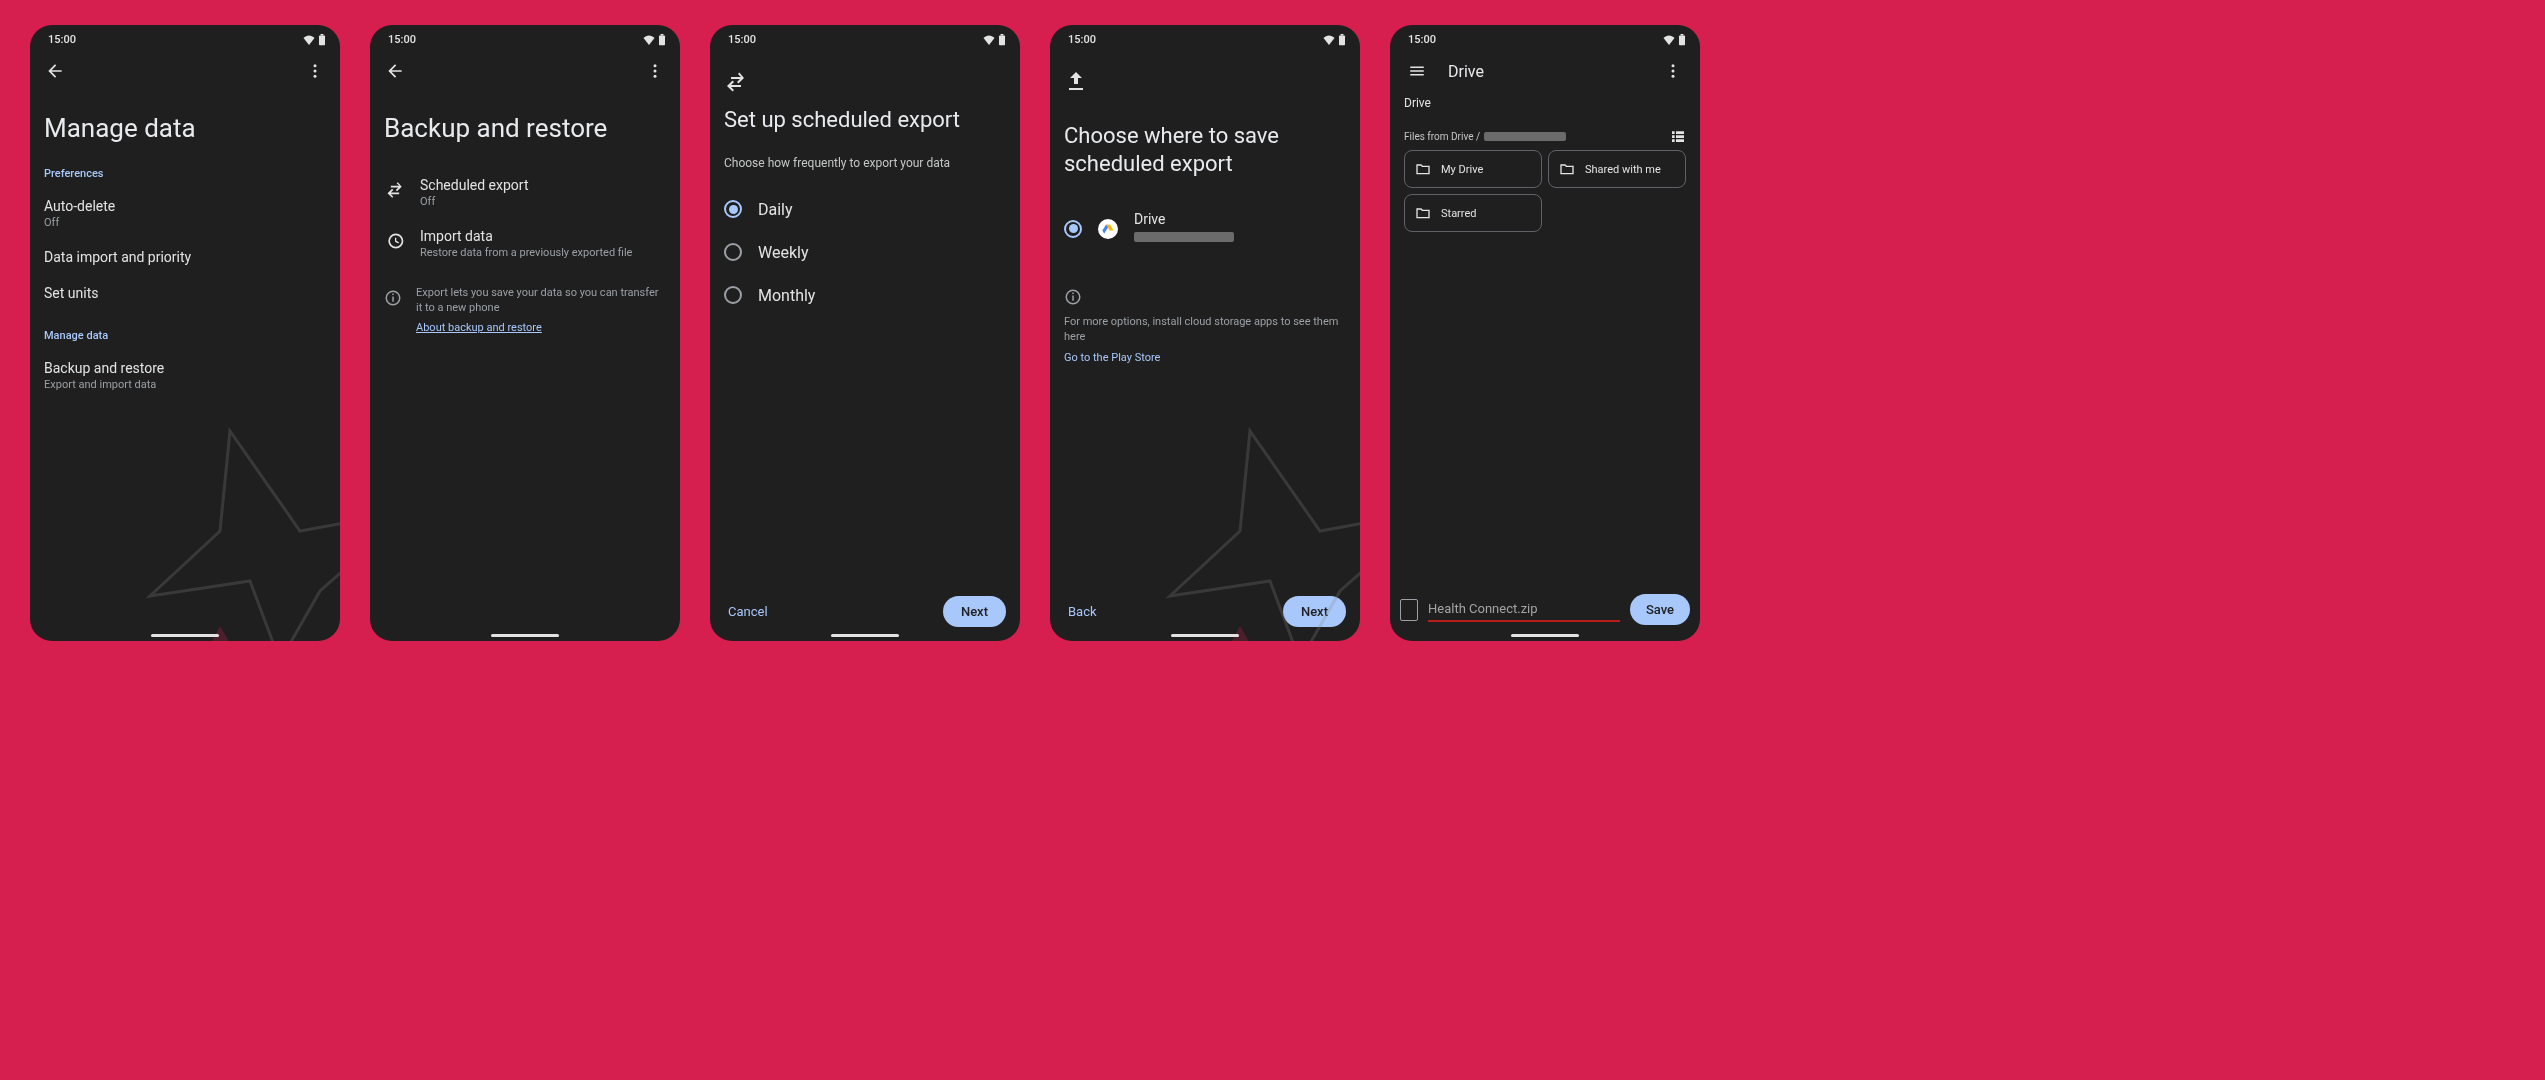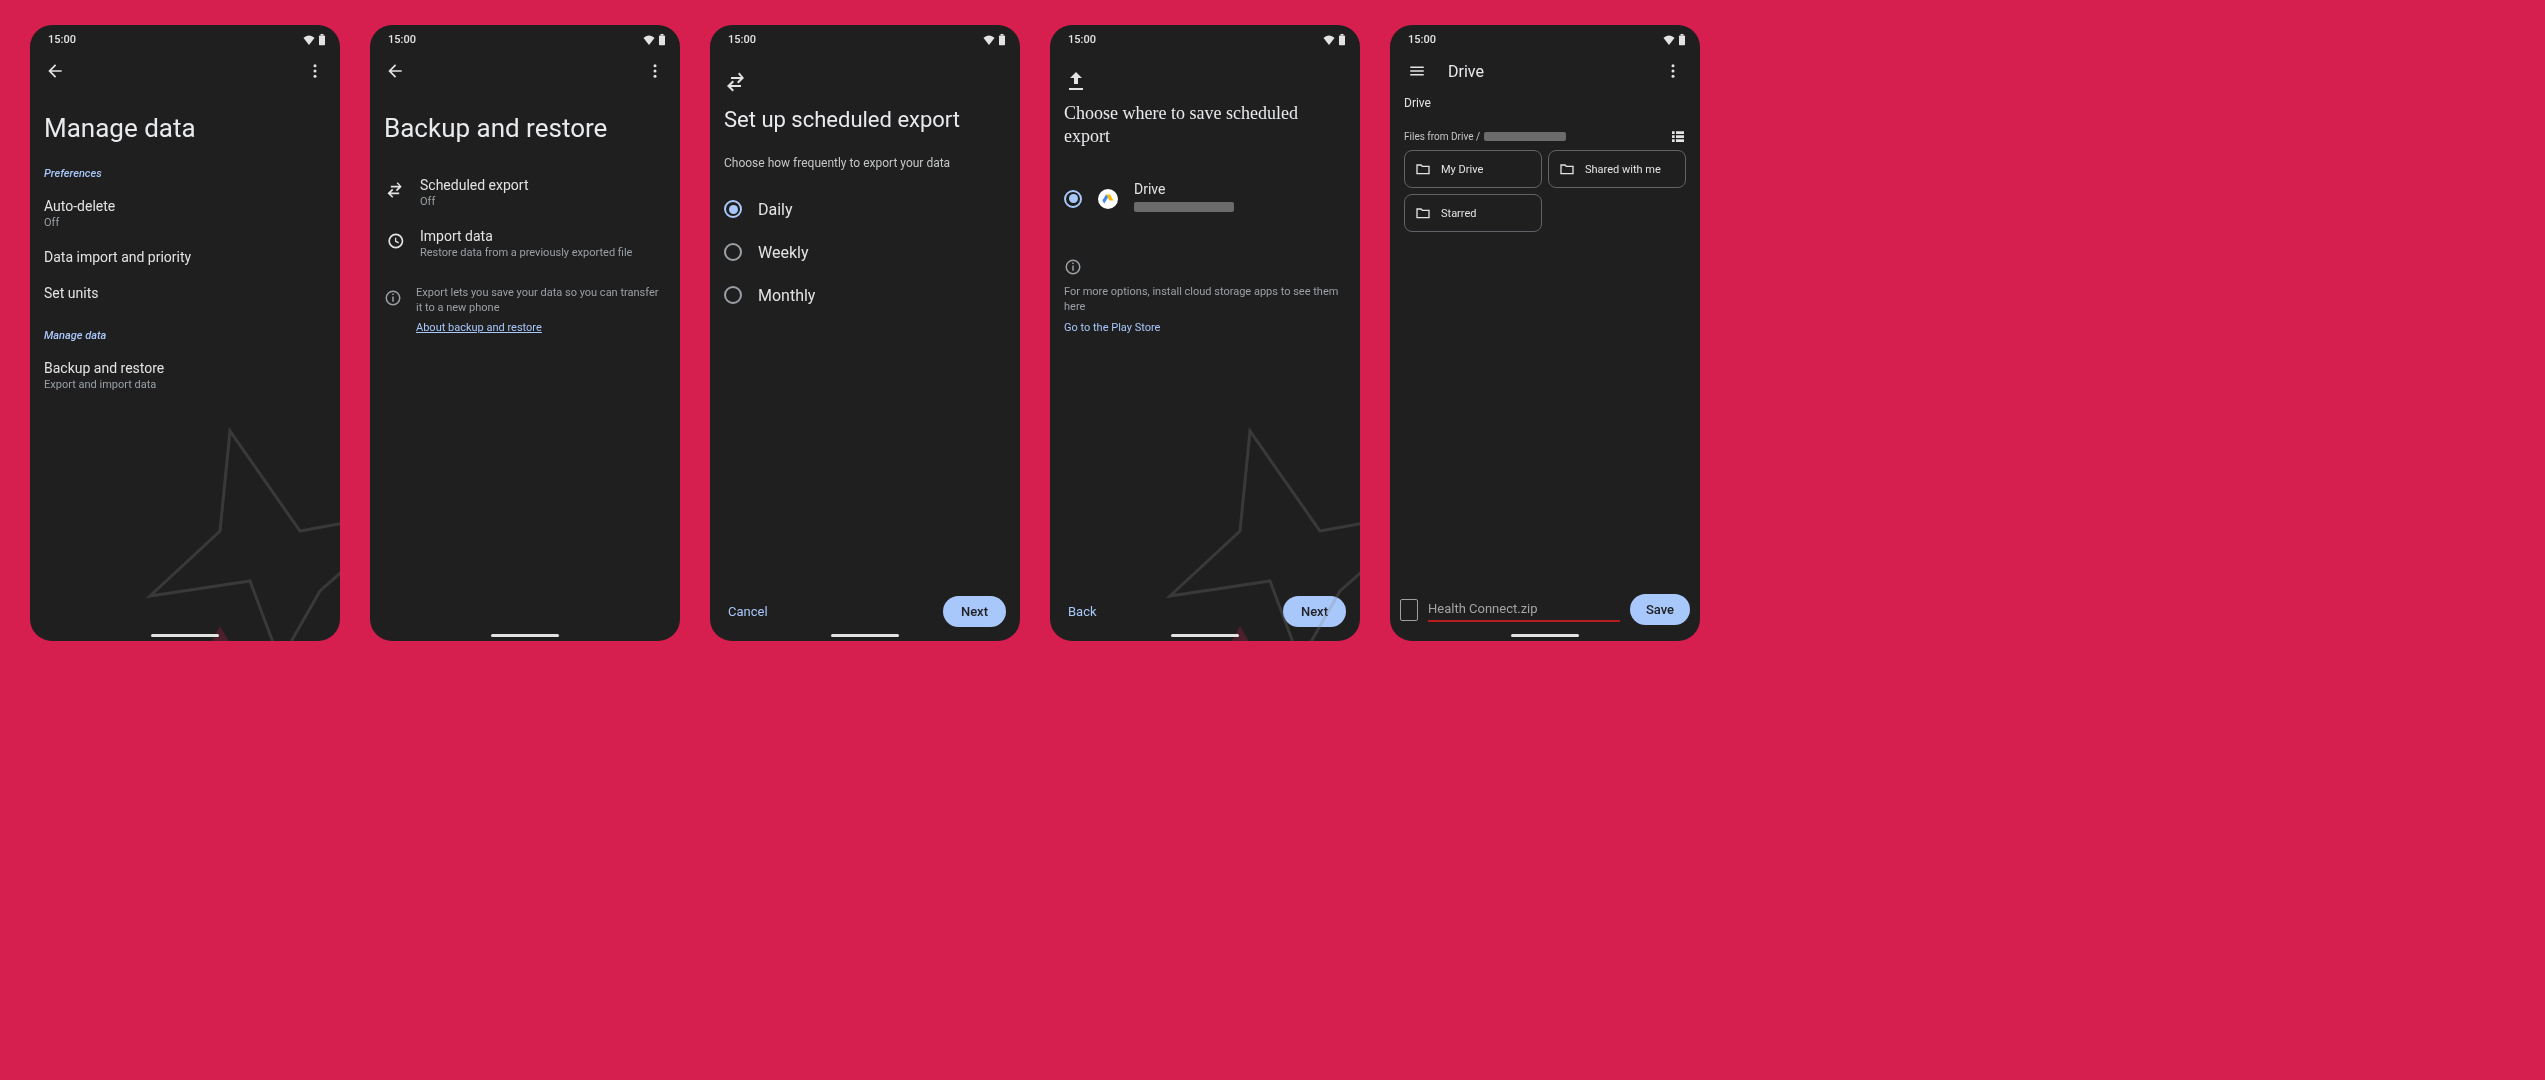--- a/index.html
+++ b/index.html
@@ -52,21 +52,20 @@
     font-weight: 400;
     color: #e8eaed;
     margin: 20px 0 22px 0;
     line-height: 1.25;
   }
   .section-label {
     font-size: 11px;
     color: #a8c7fa;
     font-weight: 500;
     margin: 6px 0 8px 0;
-    font-style: italic;
   }
   .list-item {
     padding: 10px 0;
     cursor: pointer;
   }
   .li-title { font-size: 14px; color: #e3e3e3; }
   .li-sub { font-size: 11px; color: #9aa0a6; margin-top: 2px; }
   .row-item {
     display:flex; align-items:flex-start; gap:14px;
     padding: 10px 0;
@@ -317,21 +316,21 @@
       <svg width="8" height="12" viewBox="0 0 10 16">
           <rect x="1" y="2" width="8" height="13" fill="#e3e3e3" rx="1"></rect>
           <rect x="3" y="0" width="4" height="2" fill="#e3e3e3"></rect>
         </svg>
     </span>
   </div>
   <div class="content" style="padding-top:20px;">
     <svg width="24" height="24" viewBox="0 0 24 24">
         <path fill="#e3e3e3" d="M5 20h14v-2H5v2zM12 2L6 8h4v6h4V8h4l-6-6z"></path>
       </svg>
-    <div class="page-title" style="font-size:18px; margin-top:8px;font-family:Liberation Serif, serif;">Choose where to save scheduled export</div>
+    <div class="page-title" style="font-size:22px; margin-top:28px;">Choose where to save scheduled export</div>
     <div class="radio-row" style="margin-top:12px;">
       <div class="radio selected"></div>
       <div class="drive-icon">
         <svg width="12" height="12" viewBox="0 0 24 24">
             <path fill="#0f9d58" d="M4 20l4-7H1z"></path>
             <path fill="#fbbc04" d="M8 3h8l7 12h-8z"></path>
             <path fill="#4285f4" d="M8 3L1 15l3.5 6L12 9z"></path>
           </svg>
       </div>
       <div>

